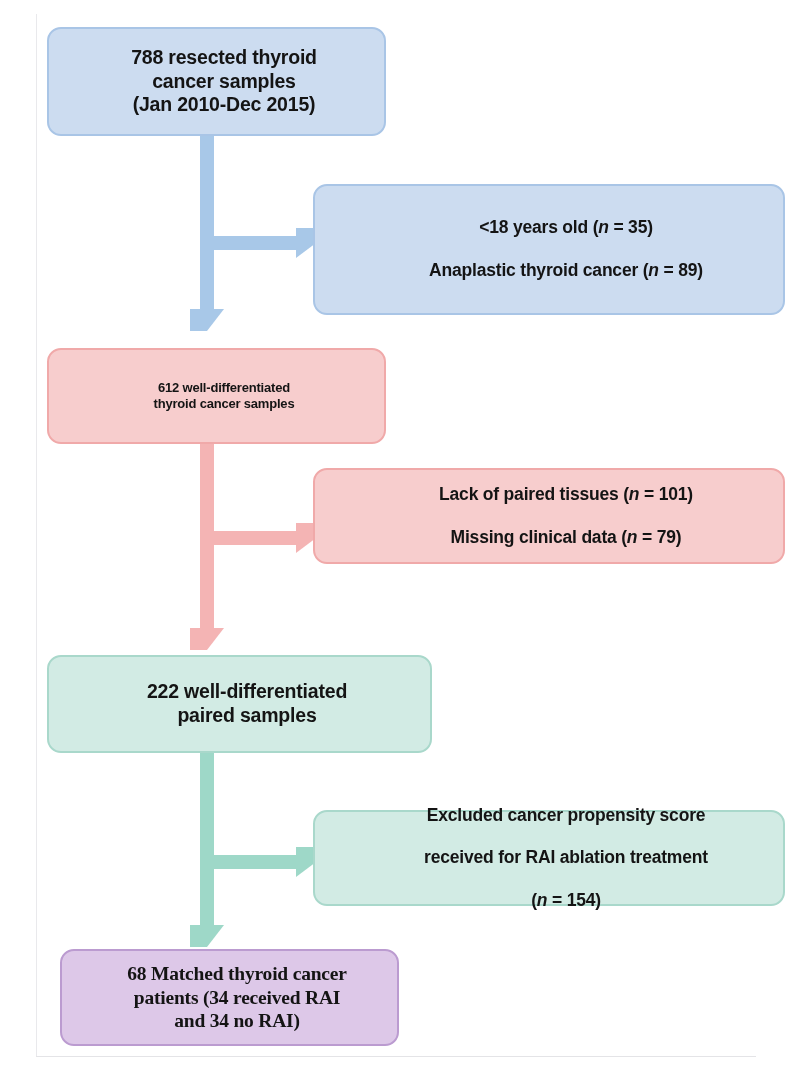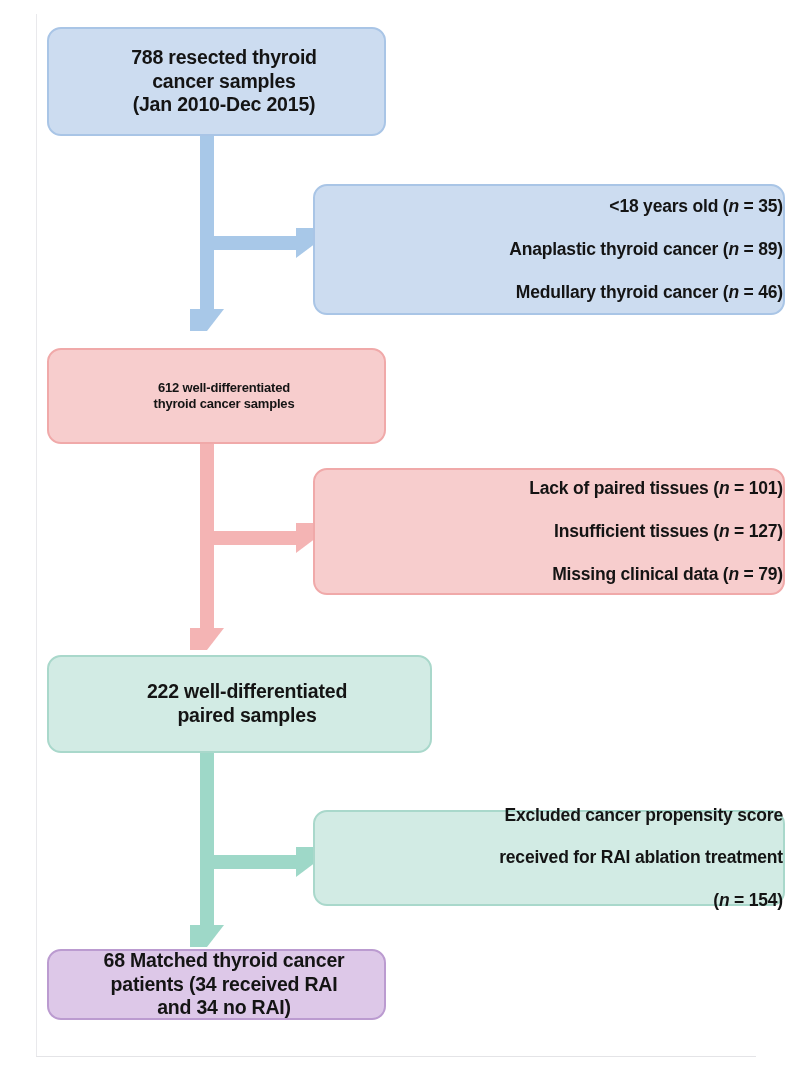--- a/index.html
+++ b/index.html
@@ -43,21 +43,21 @@
     letter-spacing: -0.2px;
   }
   .node .txt {
     width: 100%;
     line-height: 1.22;
     white-space: pre-line;
   }
   .node.primary { justify-content: center; }
   .node.primary .txt { text-align: center; margin-left: 15px; }
   .node.exclusion { justify-content: flex-start; }
-  .node.exclusion .txt { text-align: right; padding-left: 34px; }
+  .node.exclusion .txt { text-align: center; padding-left: 34px; }
 
   .n-blue   { background: #ccdcf0; border-color: #a9c5e6; }
   .n-pink   { background: #f7cdcd; border-color: #f0a9a9; }
   .n-teal   { background: #d2ebe4; border-color: #a9d8cb; }
   .n-purple { background: #ddc8e8; border-color: #bb9bd0; }
 
   
   .vline {
     position: absolute;
     width: 14px;
@@ -108,39 +108,37 @@
   <div class="vline c-blue" style="left:200px; top:136px; height:175px;"></div>
   <div class="arrow-down a-blue" style="left:190px; top:309px;"></div>
 
   <div class="hline c-blue" style="left:200px; top:236px; width:100px;"></div>
   <div class="arrow-right a-blue" style="left:296px; top:228px;"></div>
 
   <div class="node exclusion n-blue" style="left:313px; top:184px; width:472px; height:131px; font-size:17.5px;">
     <div class="txt">
       <div>&lt;18 years old (<span class="ital">n</span> = 35)</div>
       <div>Anaplastic thyroid cancer (<span class="ital">n</span> = 89)</div>
-      <div>Medullary thyroid cancer (<span class="ital">n</span> = 46)</div>
     </div>
   </div>
 
   <div class="node primary n-pink" style="left:47px; top:348px; width:339px; height:96px; font-size:13px;">
     <span class="txt">612 well-differentiated
 thyroid cancer samples</span>
   </div>
 
   <div class="vline c-pink" style="left:200px; top:444px; height:186px;"></div>
   <div class="arrow-down a-pink" style="left:190px; top:628px;"></div>
 
   <div class="hline c-pink" style="left:200px; top:531px; width:100px;"></div>
   <div class="arrow-right a-pink" style="left:296px; top:523px;"></div>
 
-  <div class="node exclusion n-pink" style="left:313px; top:468px; width:472px; height:127px; font-size:17.5px;">
+  <div class="node exclusion n-pink" style="left:313px; top:468px; width:472px; height:96px; font-size:17.5px;">
     <div class="txt">
       <div>Lack of paired tissues (<span class="ital">n</span> = 101)</div>
-      <div>Insufficient tissues (<span class="ital">n</span> = 127)</div>
       <div>Missing clinical data (<span class="ital">n</span> = 79)</div>
     </div>
   </div>
 
   <div class="node primary n-teal" style="left:47px; top:655px; width:385px; height:98px; font-size:19.5px;">
     <span class="txt">222 well-differentiated
 paired samples</span>
   </div>
 
   <div class="vline c-teal" style="left:200px; top:753px; height:174px;"></div>
@@ -150,19 +148,19 @@
   <div class="arrow-right a-teal" style="left:296px; top:847px;"></div>
 
   <div class="node exclusion n-teal" style="left:313px; top:810px; width:472px; height:96px; font-size:17.5px;">
     <div class="txt">
       <div>Excluded cancer propensity score</div>
       <div>received for RAI ablation treatment</div>
       <div>(<span class="ital">n</span> = 154)</div>
     </div>
   </div>
 
-  <div class="node primary n-purple" style="left:47px; top:949px; width:339px; height:71px; font-size:19.5px;">
+  <div class="node primary n-purple" style="left:60px; top:949px; width:339px; height:97px; font-size:19.5px;font-family:Liberation Serif, serif;">
     <span class="txt">68 Matched thyroid cancer
 patients (34 received RAI
 and 34 no RAI)</span>
   </div>
 
 </div>
 
 </body></html>

